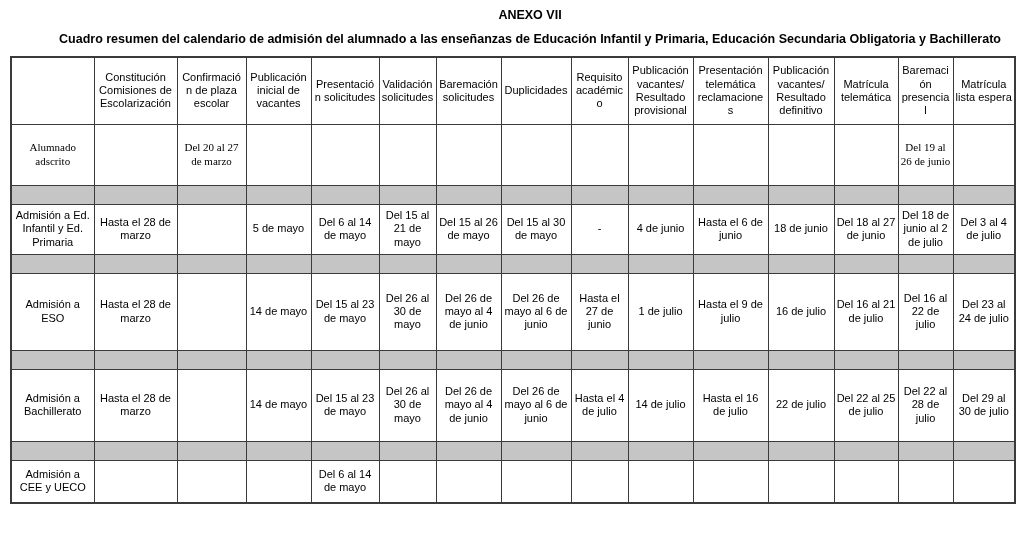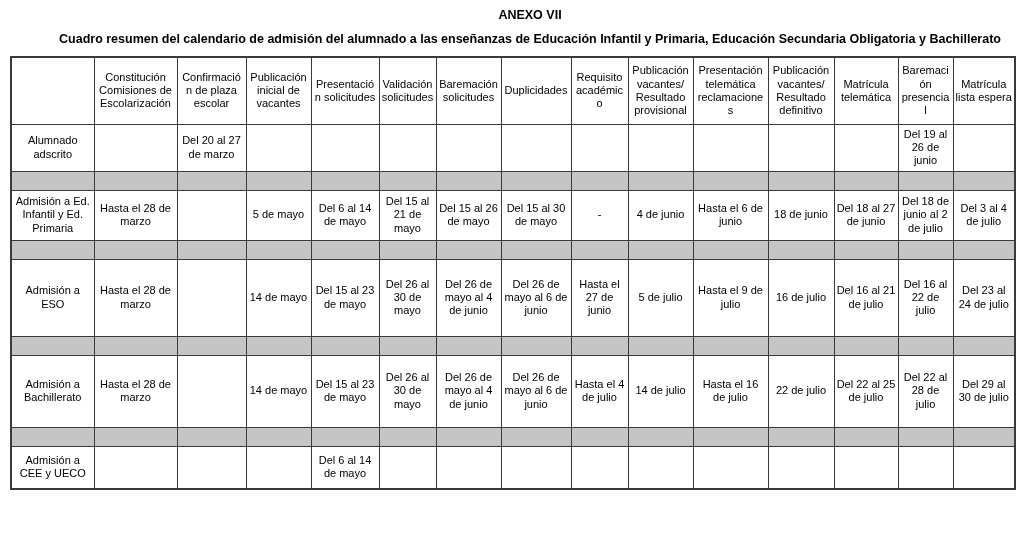--- a/index.html
+++ b/index.html
@@ -38,21 +38,21 @@
     text-align: center;
     vertical-align: middle;
     padding: 1px 2px;
     font-size: 11px;
     font-weight: normal;
     line-height: 1.2;
     overflow: hidden;
     word-wrap: break-word;
   }
   tr.header-row { height: 67px; padding-left: 40px; }
-  tr.row-0 { height: 47px; }
+  tr.row-0 { height: 61px; font-family: Liberation Serif, serif; }
   tr.row-1 { height: 50px; }
   tr.row-2 { height: 77px; }
   tr.row-3 { height: 72px; }
   tr.row-4 { height: 43px; margin-top: 27px; }
   tr.sep-row { height: 19px; }
   tr.sep-row td { background: #c5c5c5; }
 </style>
 </head>
 <body>
 
@@ -174,21 +174,21 @@
   <tr class="row-2">
     <td>Admisión a ESO</td>
     <td>Hasta el 28 de marzo</td>
     <td></td>
     <td>14 de mayo</td>
     <td>Del 15 al 23 de mayo</td>
     <td>Del 26 al 30 de mayo</td>
     <td>Del 26 de mayo al 4 de junio</td>
     <td>Del 26 de mayo al 6 de junio</td>
     <td>Hasta el 27 de junio</td>
-    <td>5 de julio</td>
+    <td>1 de julio</td>
     <td>Hasta el 9 de julio</td>
     <td>16 de julio</td>
     <td>Del 16 al 21 de julio</td>
     <td>Del 16 al 22 de julio</td>
     <td>Del 23 al 24 de julio</td>
   </tr>
 
   <tr class="sep-row">
     <td></td>
         <td></td>

